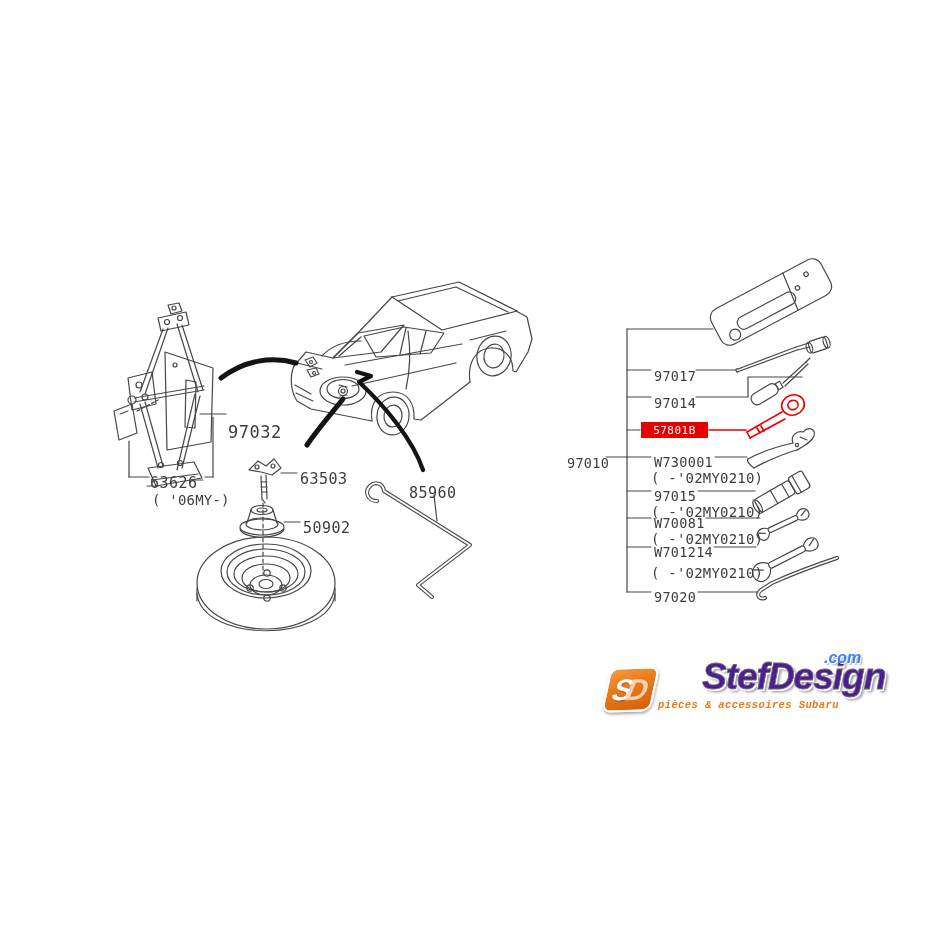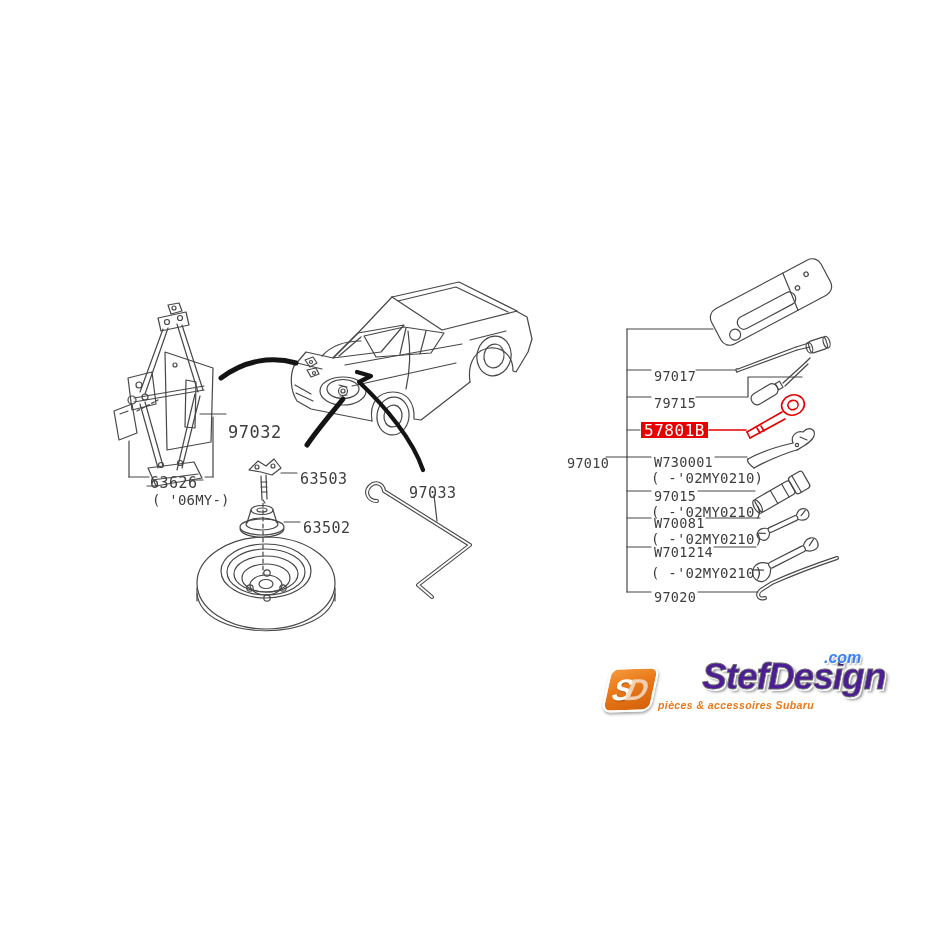--- a/index.html
+++ b/index.html
@@ -4,21 +4,21 @@
 <style>
   html,body{margin:0;padding:0;background:#ffffff;}
   #canvas{position:relative;width:931px;height:931px;background:#ffffff;overflow:hidden;
           font-family:"DejaVu Sans Mono", monospace;color:#3d3d3d;}
   svg.art{position:absolute;left:0;top:0;}
   .lbl{position:absolute;white-space:nowrap;color:#3d3d3d;line-height:1;margin-top:6px;}
   .lbl-lg{font-size:17px;letter-spacing:0.5px;}
   .lbl-md{font-size:15px;letter-spacing:0.5px;}
   .lbl-sm{font-size:13.5px;letter-spacing:0.3px;}
   .lbl-xs{font-size:14px;letter-spacing:0.2px;}
-  .hl{position:absolute;background:#e60000;color:#ffffff;font-size:16px;
+  .hl{position:absolute;background:#e60000;color:#ffffff;font-size:11px;
       width:67px;height:16px;display:flex;align-items:center;justify-content:center;
       letter-spacing:0.5px;}
   
   #logo{position:absolute;left:596px;top:650px;width:290px;height:80px;}
   .badge{position:absolute;left:10px;top:17px;width:45px;height:41px;
          background:linear-gradient(160deg,#f59a3c 0%,#e87818 45%,#d4600a 100%);
          border:2px solid #ffffff;border-radius:9px;
          transform:skewX(-14deg) rotate(-2deg);
          box-shadow:1px 2px 3px rgba(0,0,0,0.35);
          display:flex;align-items:center;justify-content:center;}
@@ -26,21 +26,21 @@
              font-size:30px;color:#ffffff;margin-right:-7px;text-shadow:1px 1px 1px rgba(0,0,0,.3);}
   .badge .m2{font-family:"Liberation Sans",sans-serif;font-style:italic;font-weight:bold;
              font-size:30px;color:#f3d9c2;opacity:.9;}
   .brand{position:absolute;left:58px;top:6px;font-family:"Liberation Sans",sans-serif;
          font-style:italic;font-weight:bold;font-size:37px;letter-spacing:-1px;
          color:#4c1d95;-webkit-text-stroke:0.8px #6a6a6a;
          text-shadow:1.5px 1.5px 0 #ffffff,3px 3px 3px rgba(0,0,0,0.45);margin-left:48px;}
   .tld{position:absolute;left:228px;top:-1px;font-family:Liberation Sans, sans-serif;
        font-style:italic;font-weight:bold;font-size:16px;color:#3b82f6;
        text-shadow:1px 1px 0 #ffffff,2px 2px 2px rgba(0,0,0,0.35);}
-  .tagline{position:absolute;left:62px;top:49px;font-family:Liberation Sans, sans-serif;
+  .tagline{position:absolute;left:62px;top:49px;font-family:Liberation Mono, monospace;
            font-style:italic;font-weight:bold;font-size:10.5px;color:#e87818;
            letter-spacing:0.4px;text-shadow:0.5px 0.5px 0 #ffffff;}
 </style>
 </head>
 <body>
 
 <div id="canvas">
 
   <svg class="art" width="931" height="931" viewBox="0 0 931 931" fill="none" stroke="#474747" stroke-width="1.2" stroke-linecap="round" stroke-linejoin="round">
 
@@ -271,27 +271,27 @@
       <path d="M714,547 H756"></path>
       <path d="M698,592 H758"></path>
     </g>
     <path d="M709,430 H746" stroke="#e60000" stroke-width="1.6"></path>
   </svg>
 
   <div class="lbl lbl-lg" style="left:228px;top:418px">97032</div>
   <div class="lbl lbl-md" style="left:150px;top:470px">63626</div>
   <div class="lbl lbl-xs" style="left:152px;top:487px">( '06MY-)</div>
   <div class="lbl lbl-md" style="left:300px;top:466px">63503</div>
-  <div class="lbl lbl-md" style="left:303px;top:515px">63502</div>
-  <div class="lbl lbl-md" style="left:409px;top:480px">97033</div>
+  <div class="lbl lbl-md" style="left:303px;top:515px">50902</div>
+  <div class="lbl lbl-md" style="left:409px;top:480px">85960</div>
 
   <div class="lbl lbl-sm" style="left:567px;top:451px">97010</div>
 
   <div class="lbl lbl-sm" style="left:654px;top:364px">97017</div>
-  <div class="lbl lbl-sm" style="left:654px;top:391px">79715</div>
+  <div class="lbl lbl-sm" style="left:654px;top:391px">97014</div>
 
   <div class="hl" style="left:641px;top:422px">57801B</div>
 
   <div class="lbl lbl-sm" style="left:654px;top:450px">W730001</div>
   <div class="lbl lbl-xs" style="left:651px;top:465px">( -'02MY0210)</div>
 
   <div class="lbl lbl-sm" style="left:654px;top:484px">97015</div>
   <div class="lbl lbl-xs" style="left:651px;top:499px">( -'02MY0210)</div>
 
   <div class="lbl lbl-sm" style="left:654px;top:511px">W70081</div>

